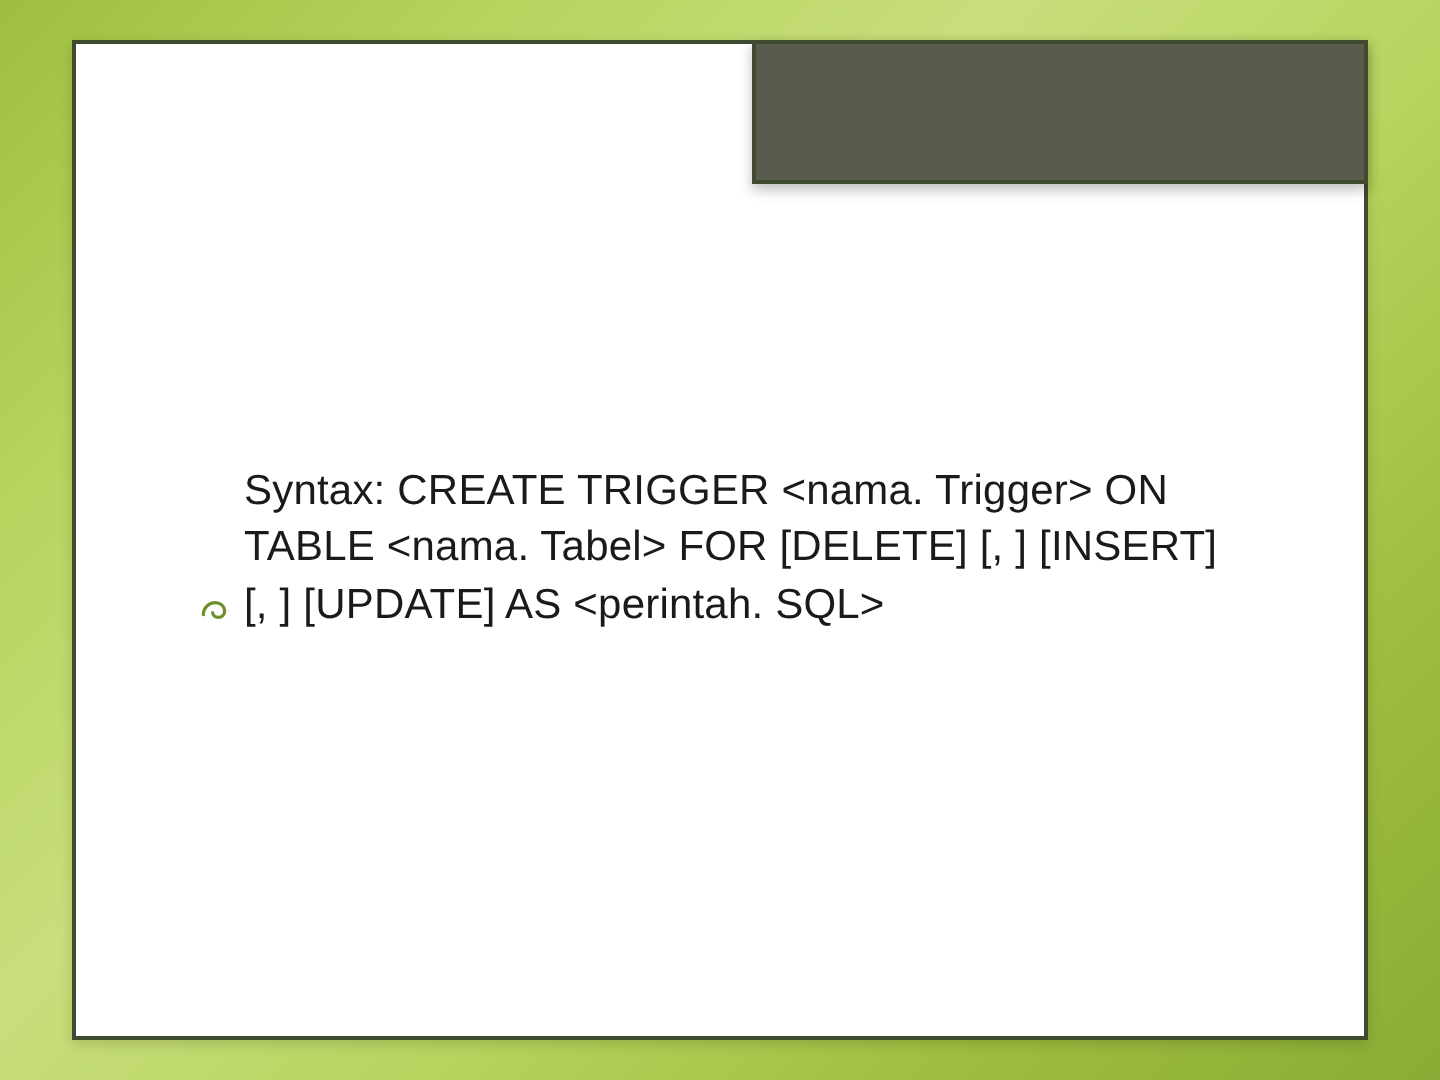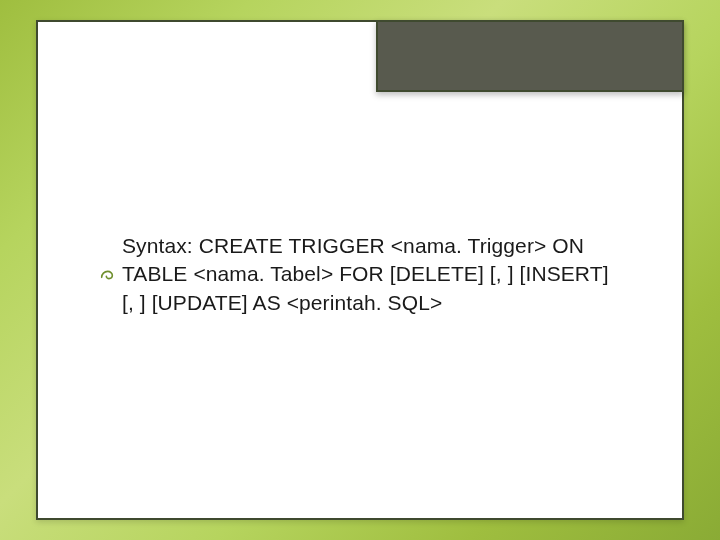--- a/index.html
+++ b/index.html
@@ -30,21 +30,21 @@
     box-shadow: 0 3px 6px rgba(0,0,0,0.25);
   }
   .content {
     position: absolute;
     left: 60px;
     top: 210px;
     right: 60px;
   }
   .bullet-row {
     display: flex;
-    align-items: center;
+    align-items: flex-end;
     gap: 6px;
   }
   .bullet-icon {
     flex: 0 0 auto;
     width: 18px;
     height: 22px;
     display: flex;
     align-items: center;
     justify-content: center;
     color: #6f8f2d;

